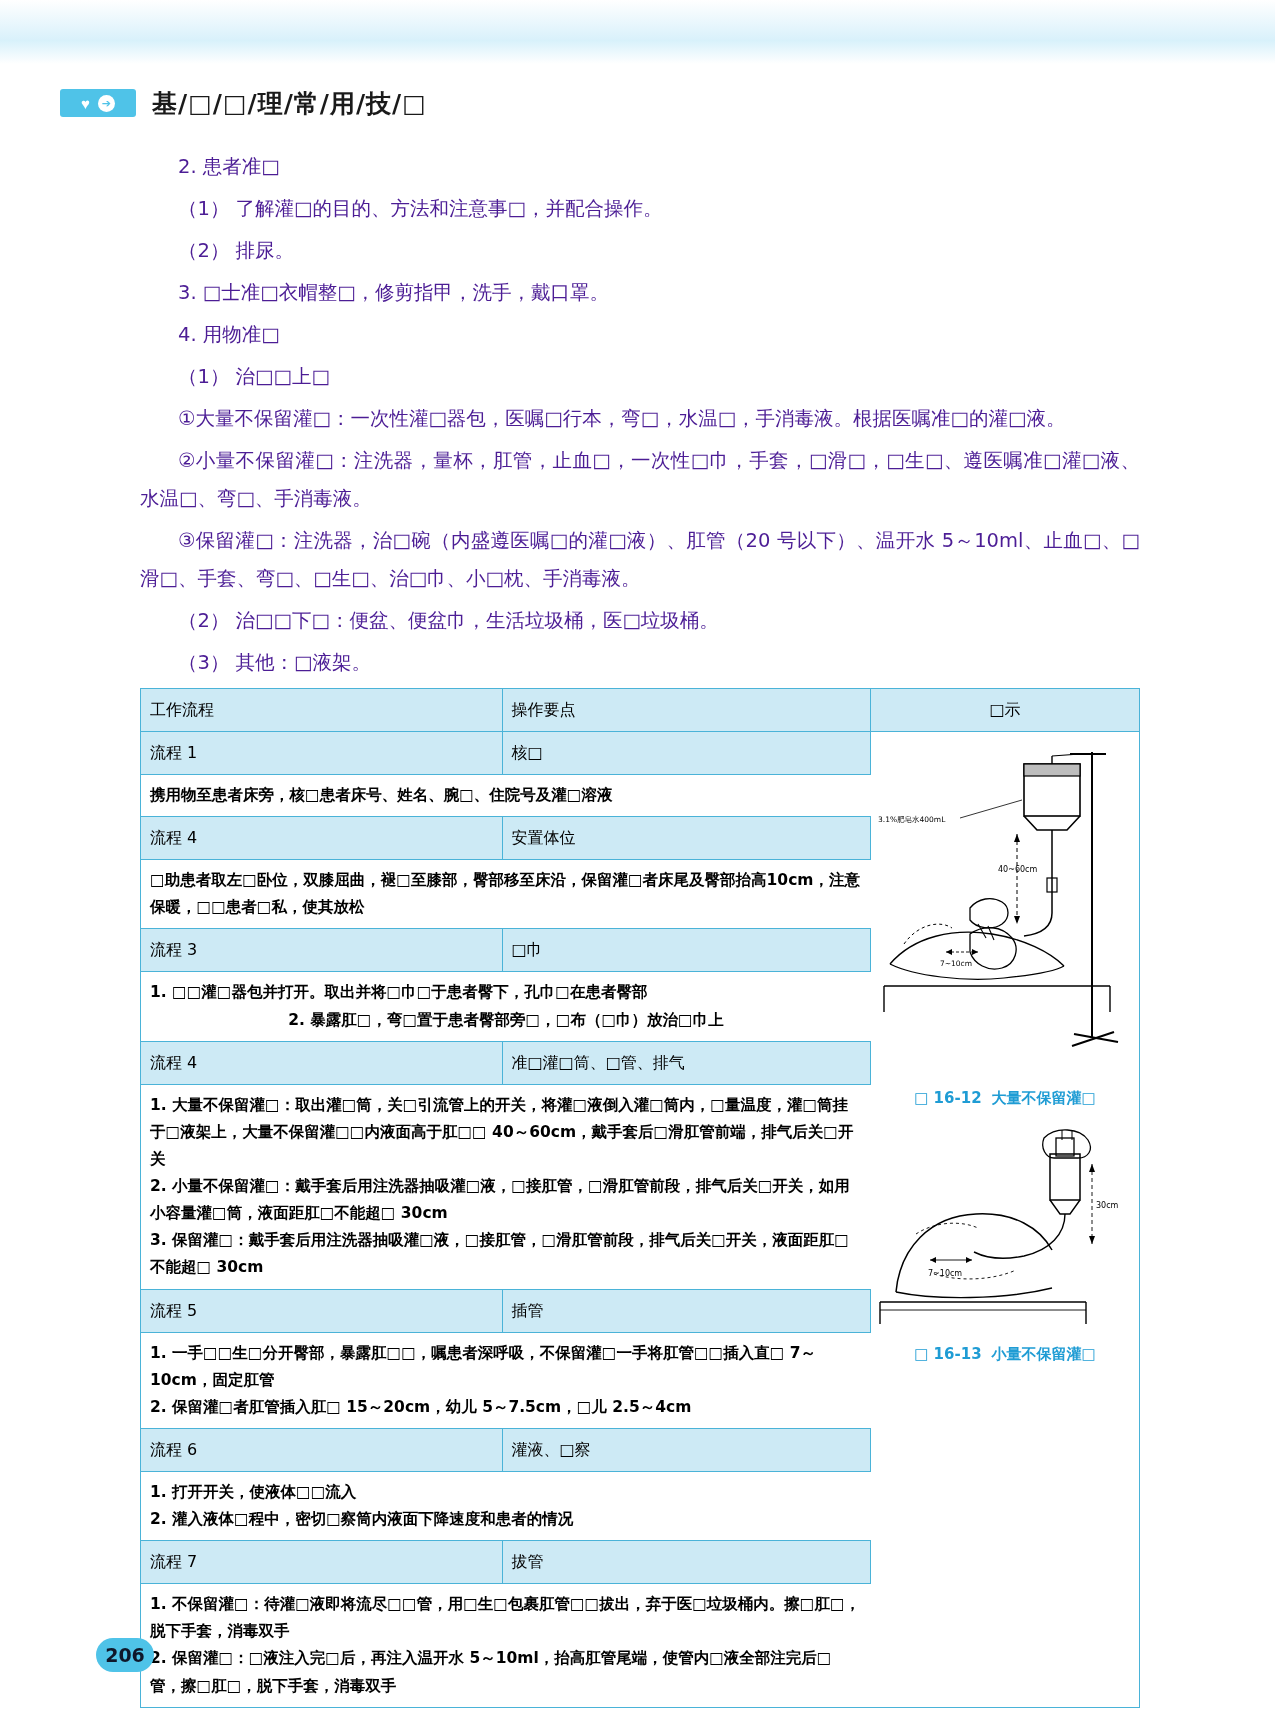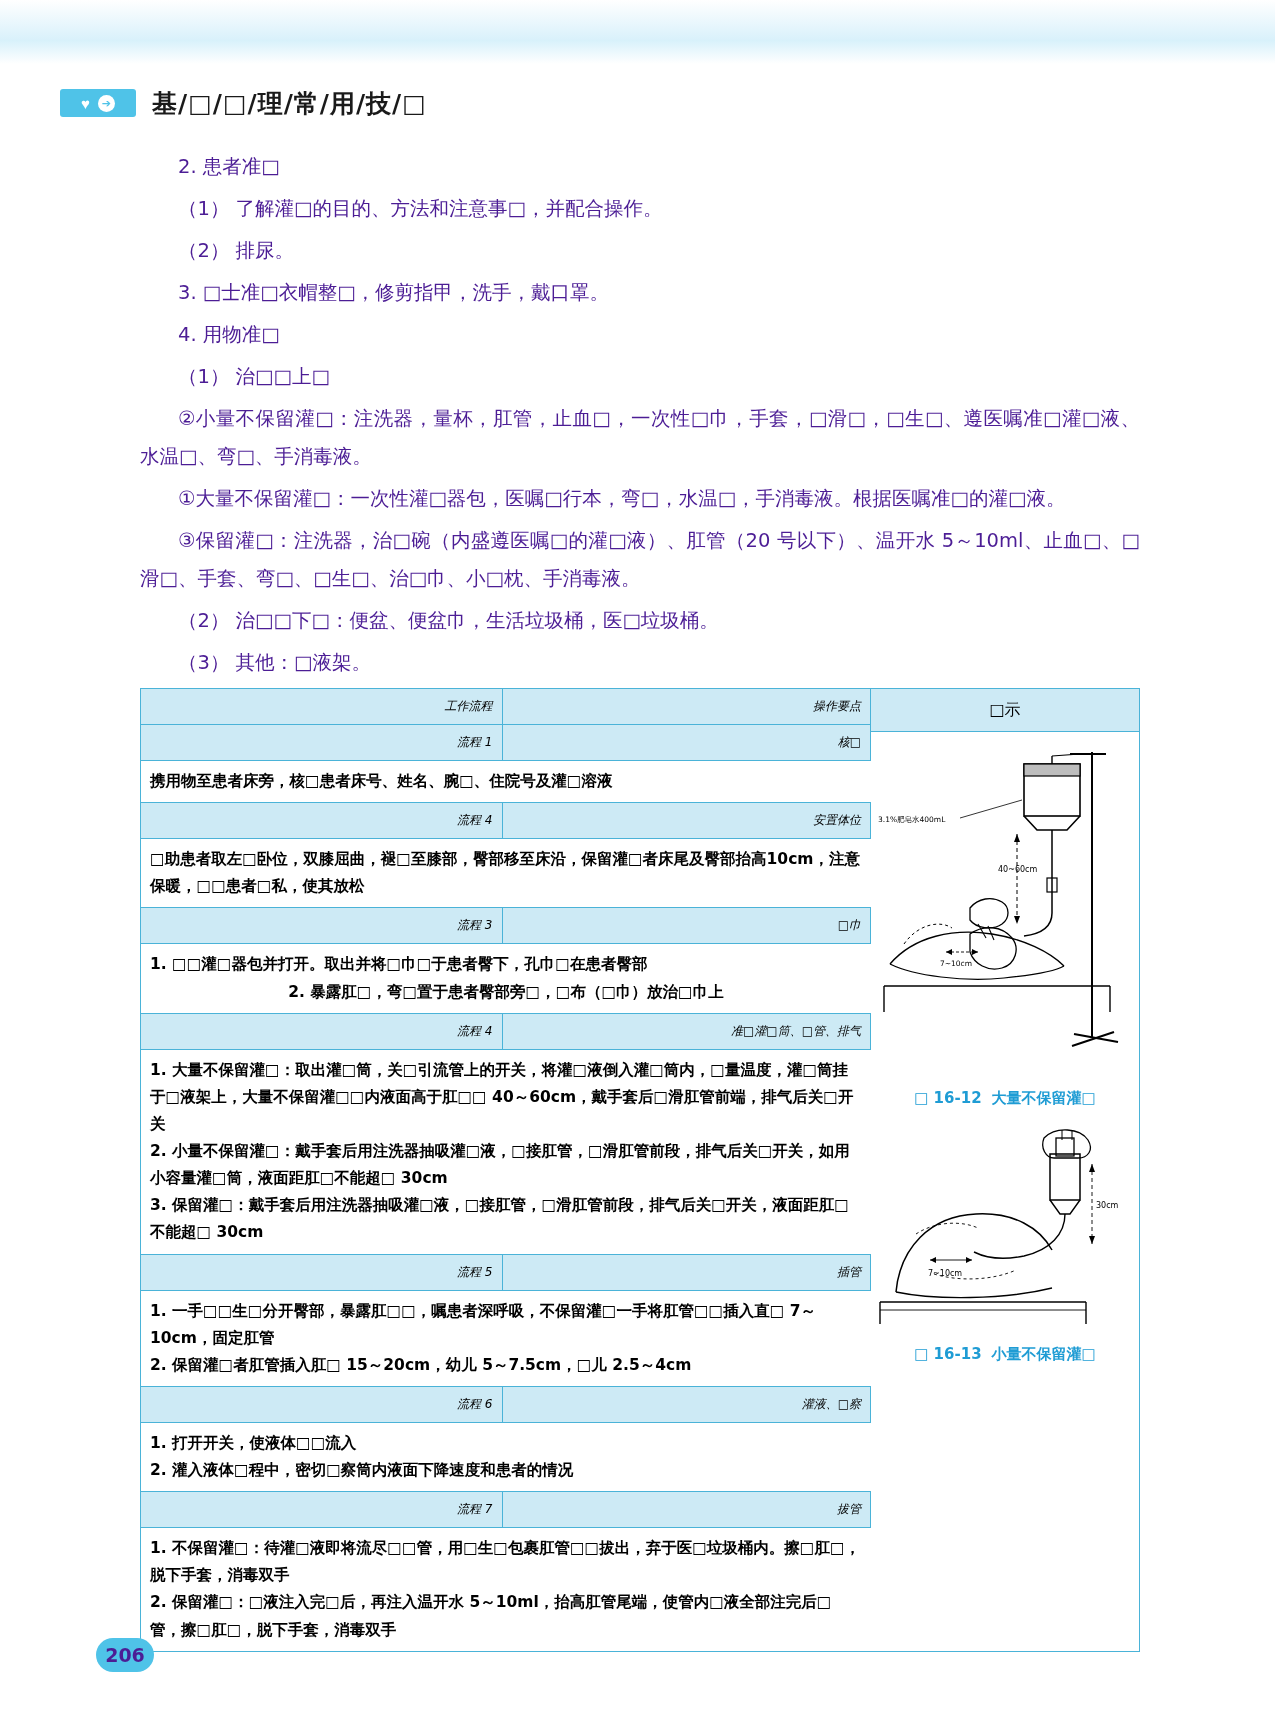--- a/index.html
+++ b/index.html
@@ -127,24 +127,23 @@
   .cell {
     box-sizing: border-box;
     font-family: "DejaVu Sans", sans-serif;
     font-size: 15.5px;
     color: #000;
     padding: 7px 9px;
     line-height: 1.75;
   }
   .hdr {
     background: #cdeaf5;
-    text-align: right;
-    font-size: 12px;
+    text-align: left;
+    font-size: 16px;
     border-bottom: 1px solid #4ab3d8;
-    font-style: italic;
   }
   .hdr-a { width: 362px; border-right: 1px solid #4ab3d8; }
   .hdr-b { width: 368px; }
   .flowhdr-a { width: 362px; border-right: 1px solid #4ab3d8; }
   .flowhdr-b { width: 368px; }
   .full {
     width: 730px;
     border-bottom: 1px solid #4ab3d8;
     font-weight: bold;
   }
@@ -176,21 +175,21 @@
   .fig-caption .num { margin-right: 10px; }
   svg { display: block; margin: 0 auto; }
   
   .page-number {
     position: absolute;
     left: 96px;
     bottom: 46px;
     width: 58px; height: 34px;
     background: #4fc3e8;
     border-radius: 17px;
-    color: #4c1d95;
+    color: #0f172a;
     font-family: "DejaVu Sans", sans-serif;
     font-size: 19px;
     font-weight: bold;
     display: flex;
     align-items: center;
     justify-content: center;
   }
   .page-number::before {
     content: "";
     position: absolute;
@@ -215,22 +214,22 @@
     <div class="header-title">基/□/□/理/常/用/技/□</div>
   </div>
 
   <div class="content">
     <p class="para indent">2. 患者准□</p>
     <p class="para indent">（1） 了解灌□的目的、方法和注意事□，并配合操作。</p>
     <p class="para indent">（2） 排尿。</p>
     <p class="para indent">3. □士准□衣帽整□，修剪指甲，洗手，戴口罩。</p>
     <p class="para indent">4. 用物准□</p>
     <p class="para indent">（1） 治□□上□</p>
+    <p class="para hang">①大量不保留灌□：一次性灌□器包，医嘱□行本，弯□，水温□，手消毒液。根据医嘱准□的灌□液。</p>
     <p class="para hang">②小量不保留灌□：注洗器，量杯，肛管，止血□，一次性□巾，手套，□滑□，□生□、遵医嘱准□灌□液、水温□、弯□、手消毒液。</p>
-    <p class="para hang">①大量不保留灌□：一次性灌□器包，医嘱□行本，弯□，水温□，手消毒液。根据医嘱准□的灌□液。</p>
     <p class="para hang">③保留灌□：注洗器，治□碗（内盛遵医嘱□的灌□液）、肛管（20 号以下）、温开水 5～10ml、止血□、□滑□、手套、弯□、□生□、治□巾、小□枕、手消毒液。</p>
     <p class="para indent">（2） 治□□下□：便盆、便盆巾，生活垃圾桶，医□垃圾桶。</p>
     <p class="para indent">（3） 其他：□液架。</p>
     <p class="para indent">5. □境准□   病室安静、整□、光□适中、温湿度适宜，关□窗，必要□屏□遮□。</p>
     <div class="section-title">步□三：正确完成工作任□</div>
   </div>
 
   <div class="table-wrap">
 
     <div class="tbl-left">

